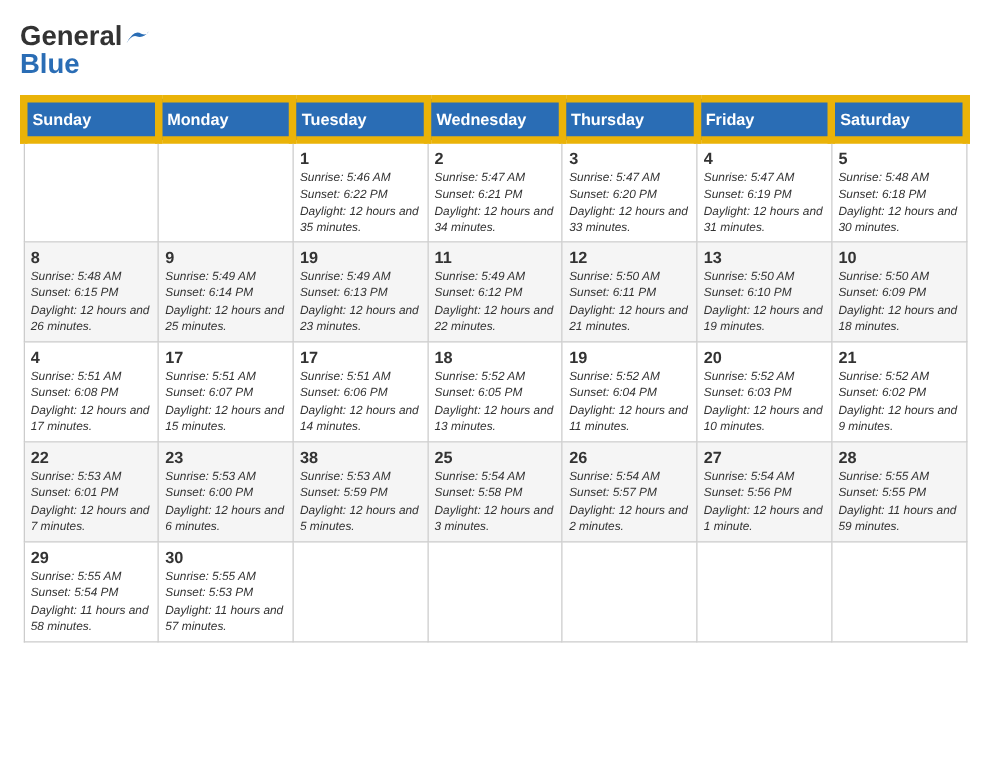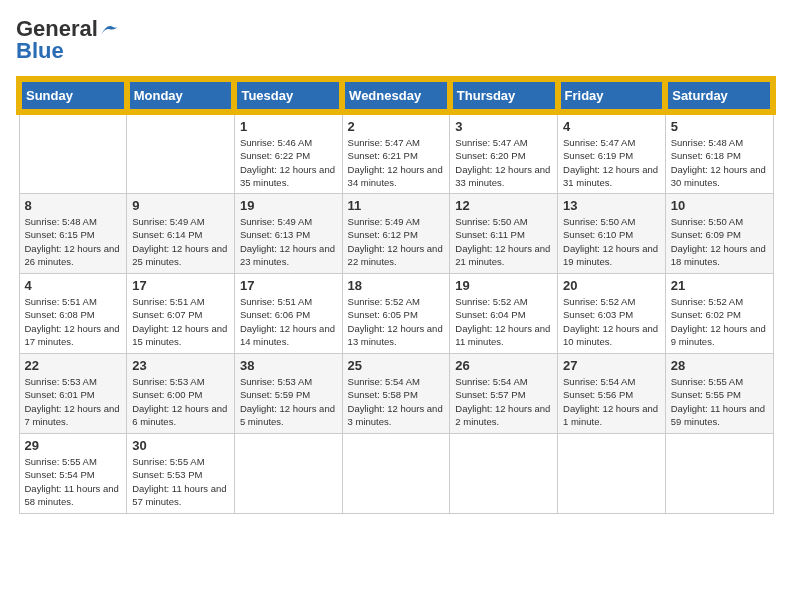--- a/index.html
+++ b/index.html
@@ -62,20 +62,21 @@
       font-size: 13px;
       font-weight: bold;
       color: #333;
       display: block;
       margin-bottom: 2px;
     }
     .day-info {
       font-size: 9.5px;
       color: #333;
       line-height: 1.4;
+      font-style: italic;
     }
     .empty-cell {
       background: #f9f9f9;
     }
   </style>
 </head>
 <body>
 
 <div class="header-area">
   <div class="logo">

